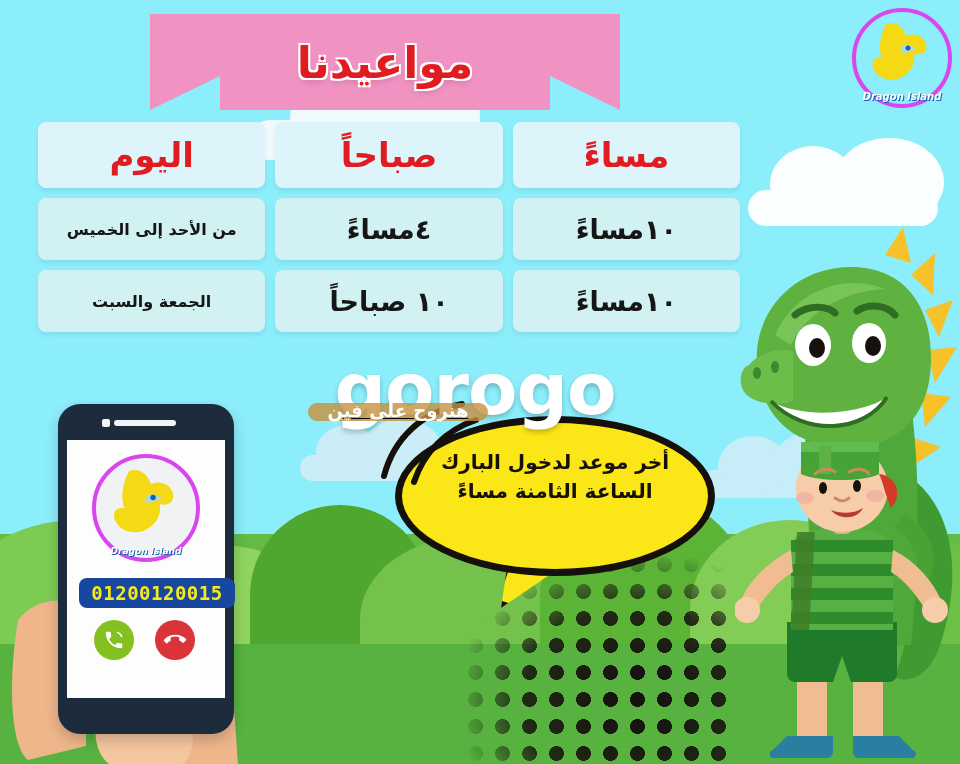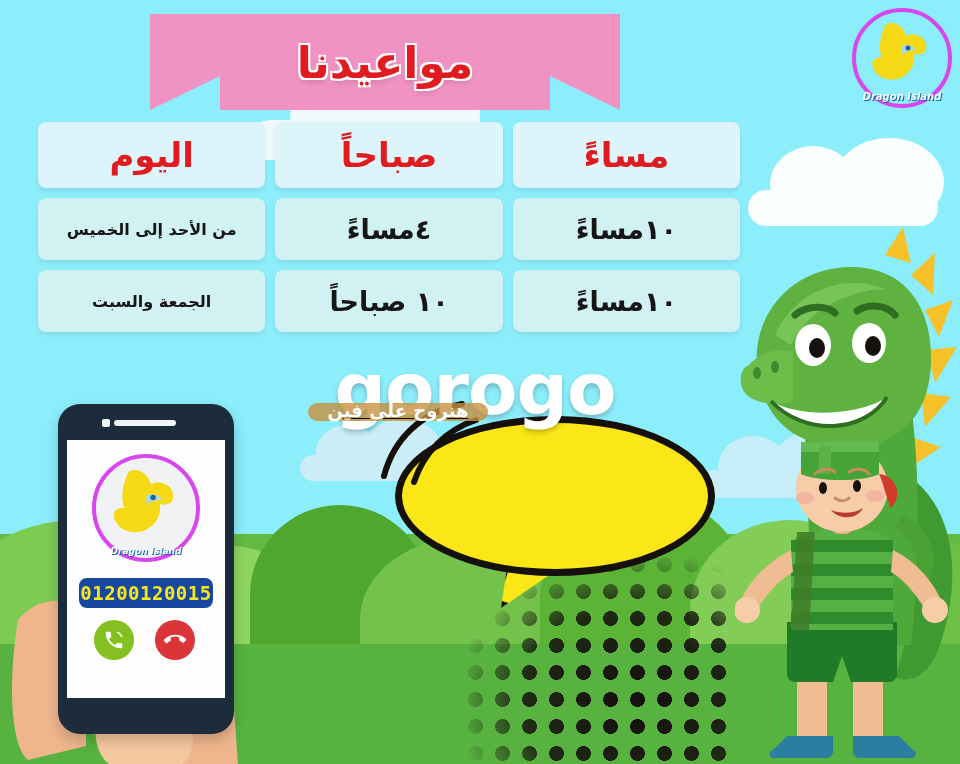--- a/index.html
+++ b/index.html
@@ -78,21 +78,21 @@
     transform:rotate(18deg);
     clip-path:polygon(0 0,100% 0,18% 100%);}
 
   
   .phone{position:absolute;left:58px;top:404px;width:176px;height:330px;
     background:#1d2c3c;border-radius:22px;box-shadow:0 6px 14px rgba(0,0,0,.2);}
   .phone-screen{position:absolute;left:9px;top:36px;width:158px;height:258px;background:#fdfdfd;}
   .phone-speaker{position:absolute;left:56px;top:16px;width:62px;height:6px;background:#f2f4f6;border-radius:3px;}
   .phone-cam{position:absolute;left:44px;top:15px;width:8px;height:8px;background:#f2f4f6;border-radius:2px;}
   .phone-logo{position:absolute;left:25px;top:14px;width:108px;height:108px;border-radius:50%;background:#f1f2f3;}
-  .phone-number{position:absolute;left:12px;top:138px;width:134px;height:30px;background:#17479e;
+  .phone-number{position:absolute;left:12px;top:138px;width:156px;height:30px;background:#17479e;
     border-radius:8px;display:flex;align-items:center;justify-content:center;}
   .phone-number span{color:#f7e81a;font-size:19px;font-weight:bold;letter-spacing:.5px;
     font-family:"DejaVu Sans Mono","Liberation Mono",monospace;}
   .callbtn{position:absolute;top:180px;width:40px;height:40px;border-radius:50%;display:flex;
     align-items:center;justify-content:center;color:#fff;font-size:21px;}
   .call-accept{left:27px;background:#84c01f;}
   .call-decline{left:88px;background:#da3439;}
   .call-decline svg{transform:rotate(133deg);}
 
   
@@ -276,20 +276,24 @@
       <div class="cell cell-body daycol">
         <span>الجمعة والسبت</span>
       </div>
     </div>
 
   </div>
 
   <div class="bubble">
     <div class="bubble-tail"></div>
     <div class="bubble-oval"></div>
+    <div class="bubble-text">
+      <div>أخر موعد لدخول البارك</div>
+      <div>الساعة الثامنة مساءً</div>
+    </div>
   </div>
   <svg width="120" height="90" style="position:absolute;left:370px;top:398px;" aria-hidden="true">
     <path d="M14 78 C24 40 52 14 92 6" stroke="#15100c" stroke-width="6" fill="none" stroke-linecap="round"></path>
     <path d="M44 84 C54 54 76 32 106 22" stroke="#15100c" stroke-width="6" fill="none" stroke-linecap="round"></path>
   </svg>
 
   <div class="wm">
     <div class="wm-word">gorogo</div>
     <div class="wm-tag">
       <span>هنروح على فين</span>

